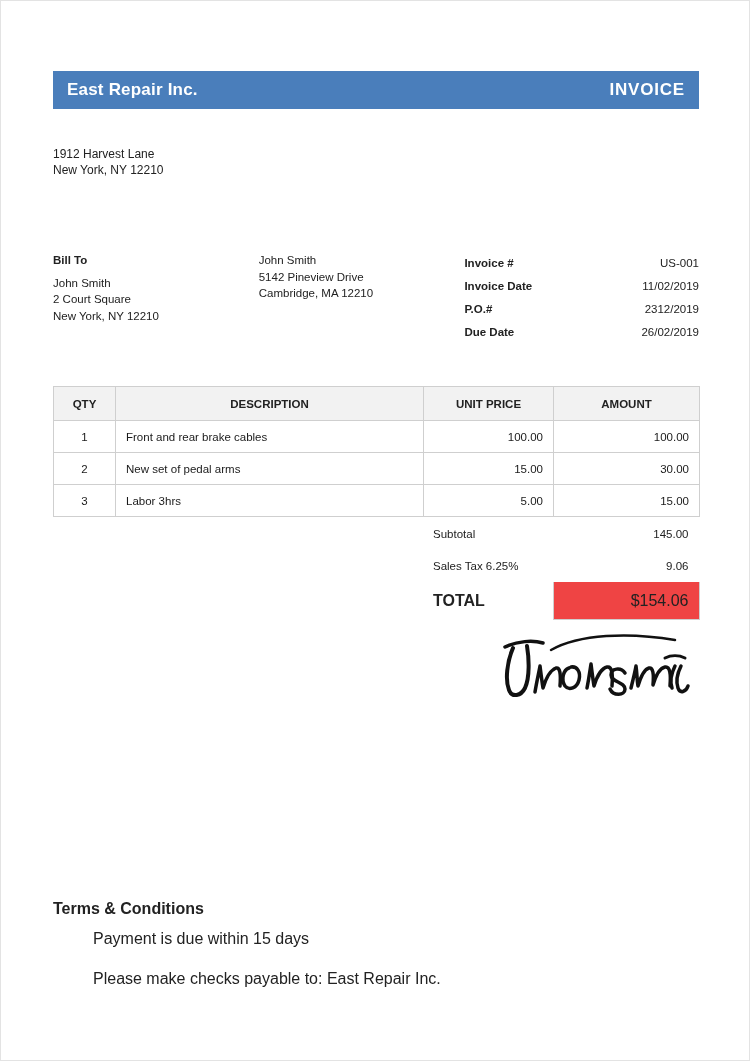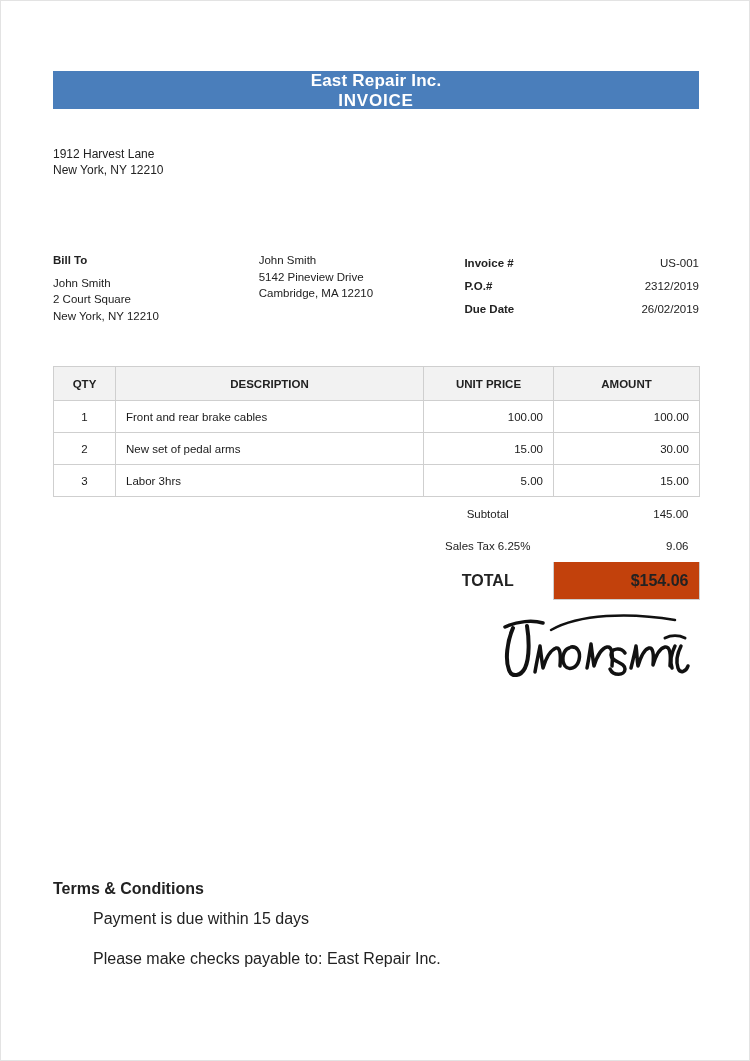--- a/index.html
+++ b/index.html
@@ -33,21 +33,20 @@
 
   
   .header-bar {
     background: #4a7ebb;
     height: 38px;
     display: flex;
     align-items: center;
     justify-content: space-between;
     padding: 0 14px;
     box-sizing: border-box;
-    flex-direction: column;
   }
   .company-name {
     color: #ffffff;
     font-size: 17px;
     font-weight: bold;
     letter-spacing: 0.2px;
   }
   .invoice-word {
     color: #ffffff;
     font-size: 17px;
@@ -139,37 +138,37 @@
   .summary td {
     font-size: 11.5px;
     height: 32px;
     padding: 0 10px;
     box-sizing: border-box;
     border: none;
   }
   .summary td.spacer { width: 370px; }
   .summary td.label {
     width: 130px;
-    text-align: center;
+    text-align: left;
     color: #222222;
   }
   .summary td.value {
     width: 146px;
     text-align: right;
     color: #222222;
     border: 1px solid transparent;
   }
   .summary tr.total td.label {
     font-size: 16px;
     font-weight: bold;
   }
   .summary tr.total td.value {
     font-size: 16px;
-    font-weight: bold;
-    background: #c2410c;
+    font-weight: normal;
+    background: #ef4444;
     border: 1px solid #cfcfcf;
     height: 38px;
   }
 
   
   .signature {
     position: relative;
     height: 120px;
     width: 646px;
   }
@@ -224,20 +223,24 @@
       <div class="party">
         <div>John Smith</div>
         <div>5142 Pineview Drive</div>
         <div>Cambridge, MA 12210</div>
       </div>
 
       <div class="meta">
         <div class="meta-row">
           <span class="meta-label">Invoice #</span>
           <span class="meta-value">US-001</span>
+        </div>
+        <div class="meta-row">
+          <span class="meta-label">Invoice Date</span>
+          <span class="meta-value">11/02/2019</span>
         </div>
         <div class="meta-row">
           <span class="meta-label">P.O.#</span>
           <span class="meta-value">2312/2019</span>
         </div>
         <div class="meta-row">
           <span class="meta-label">Due Date</span>
           <span class="meta-value">26/02/2019</span>
         </div>
       </div>

